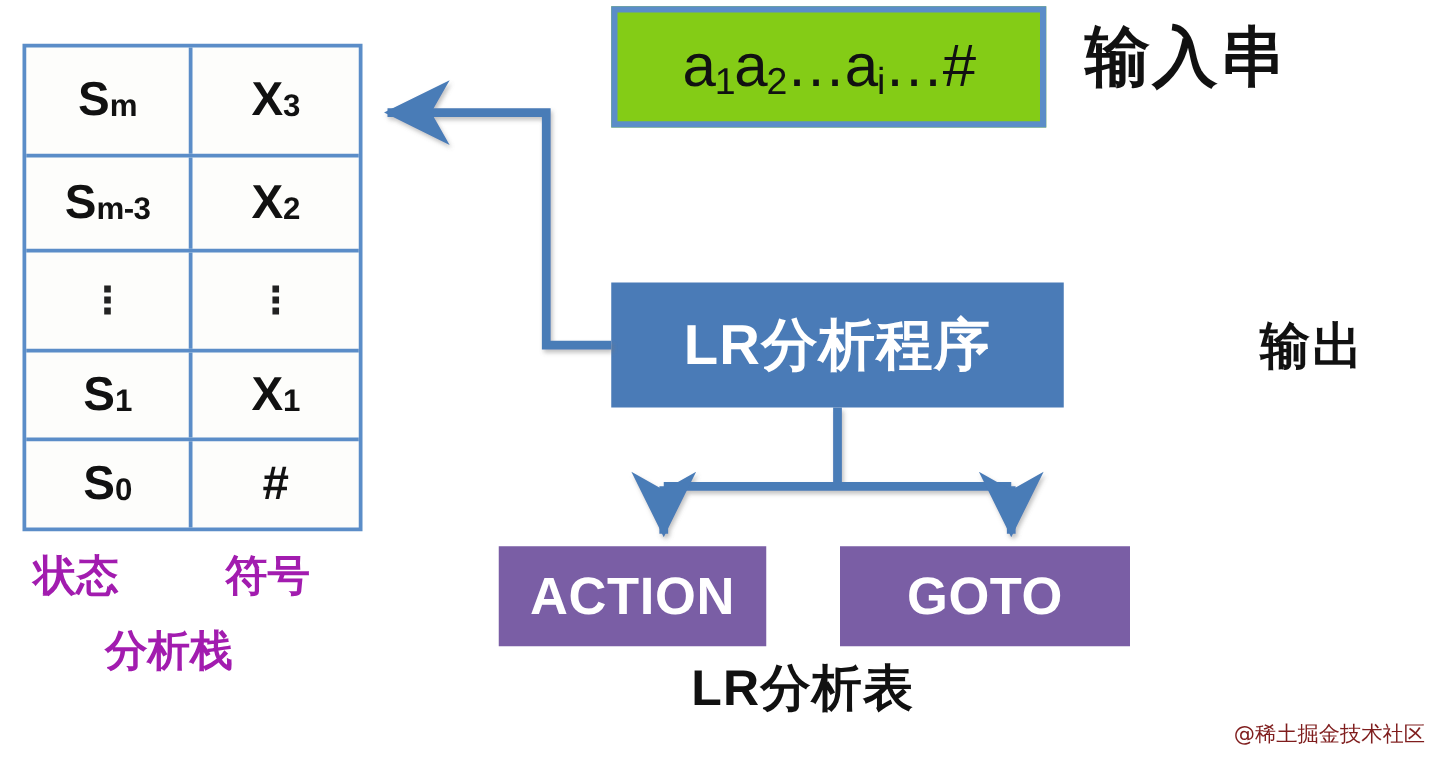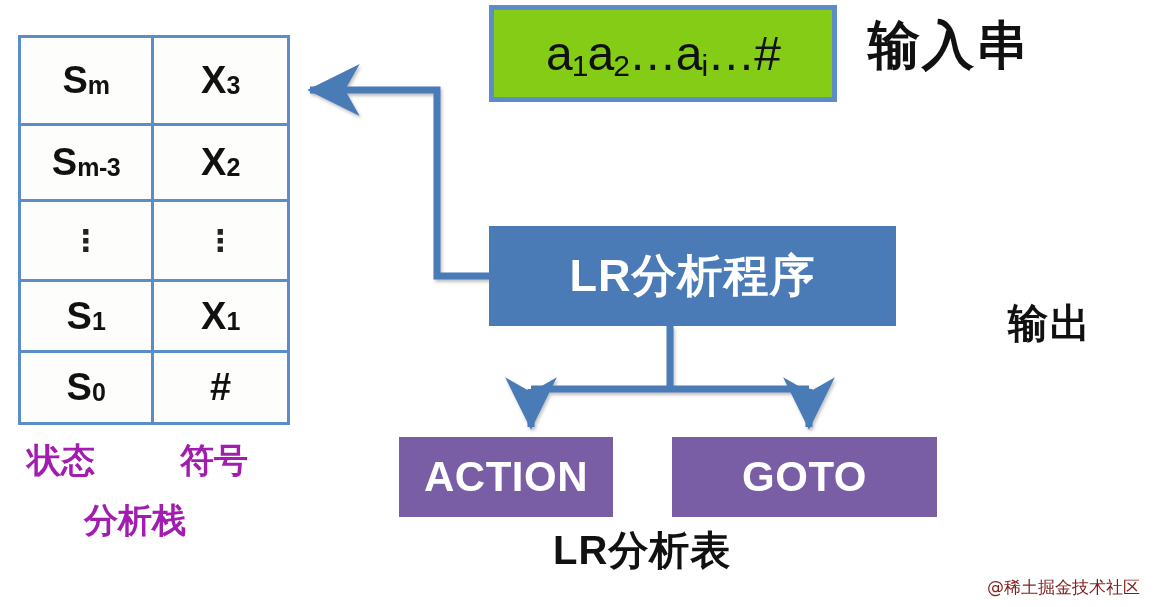--- a/index.html
+++ b/index.html
@@ -120,21 +120,21 @@
     color: #111;
     white-space: nowrap;
     letter-spacing: 2px;
   }
 
   
   #lr-program-box {
     position: absolute;
     left: 489px;
     top: 226px;
-    width: 407px;
+    width: 362px;
     height: 100px;
     background: #4A7BB7;
     display: flex;
     align-items: center;
     justify-content: center;
   }
   #lr-program-label {
     color: #ffffff;
     font-size: 45px;
     font-weight: bold;
@@ -145,35 +145,34 @@
   
   #label-output {
     position: absolute;
     left: 1008px;
     top: 249px;
     font-size: 40px;
     font-weight: bold;
     color: #111;
     white-space: nowrap;
     letter-spacing: 2px;
-    margin-top: 47px;
   }
 
   
   #action-box, #goto-box {
     position: absolute;
     top: 437px;
     height: 80px;
     background: #7A5EA5;
     display: flex;
     align-items: center;
     justify-content: center;
   }
   #action-box { left: 399px; width: 214px; }
-  #goto-box   { left: 672px; width: 265px; }
+  #goto-box   { left: 672px; width: 232px; }
   .table-cell-label {
     color: #ffffff;
     font-size: 42px;
     font-weight: bold;
     letter-spacing: 0.5px;
   }
   #label-lr-table {
     position: absolute;
     left: 553px;
     top: 523px;

